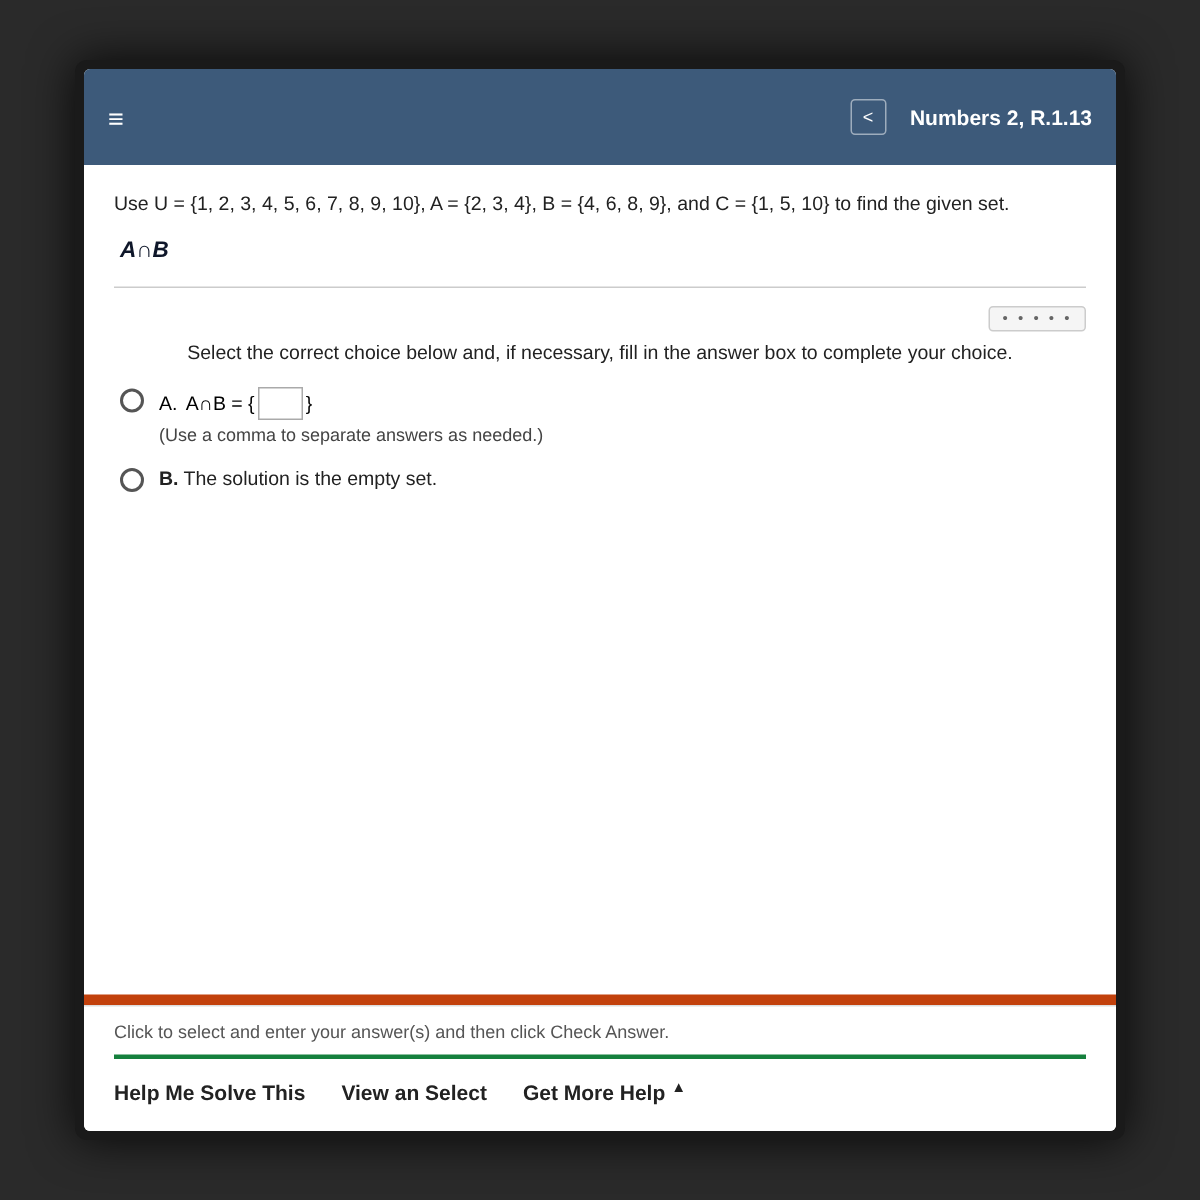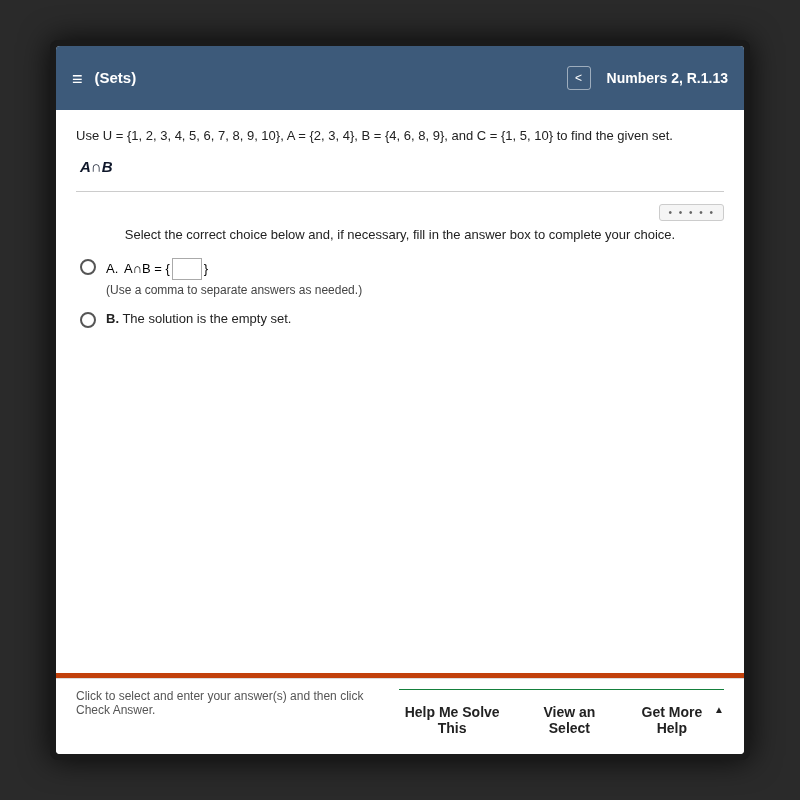--- a/index.html
+++ b/index.html
@@ -93,21 +93,21 @@
       font-weight: bold;
     }
 
     
     .main-content {
       background: white;
       flex: 1;
       padding: 16px 20px;
       display: flex;
       flex-direction: column;
-      border-bottom: 5px solid #c2410c;
+      border-bottom: 7px solid #c2410c;
     }
 
     .problem-statement {
       font-size: 13px;
       color: #222;
       margin-bottom: 12px;
       line-height: 1.5;
     }
 
     .set-expression {
@@ -208,32 +208,33 @@
     .spacer {
       flex: 1;
     }
 
     
     .footer {
       background: white;
       border-top: 1px solid #ddd;
       padding: 10px 20px 12px 20px;
       display: flex;
+      flex-direction: column;
       gap: 8px;
     }
 
     .footer-note {
       font-size: 12px;
       color: #555;
     }
 
     .footer-buttons {
       display: flex;
       gap: 0;
-      border-top: 1px solid #15803d;
+      border-top: 3px solid #15803d;
       padding-top: 8px;
     }
 
     .footer-btn {
       background: none;
       border: none;
       font-size: 14px;
       font-weight: bold;
       color: #222;
       cursor: pointer;
@@ -260,21 +261,20 @@
 </head>
 <body>
 
 <div class="screen-frame">
   <div class="app-window">
 
     <div class="header">
       <div class="header-left">
         <span class="hamburger-icon">≡</span>
         <div class="header-title">
-          <div>(Sets)</div>
         </div>
       </div>
       <div class="header-nav">
         <button class="nav-arrow">&lt;</button>
         <div class="question-label">
           <span>Numbers 2,</span>
           <span>R.1.13</span>
         </div>
       </div>
     </div>

